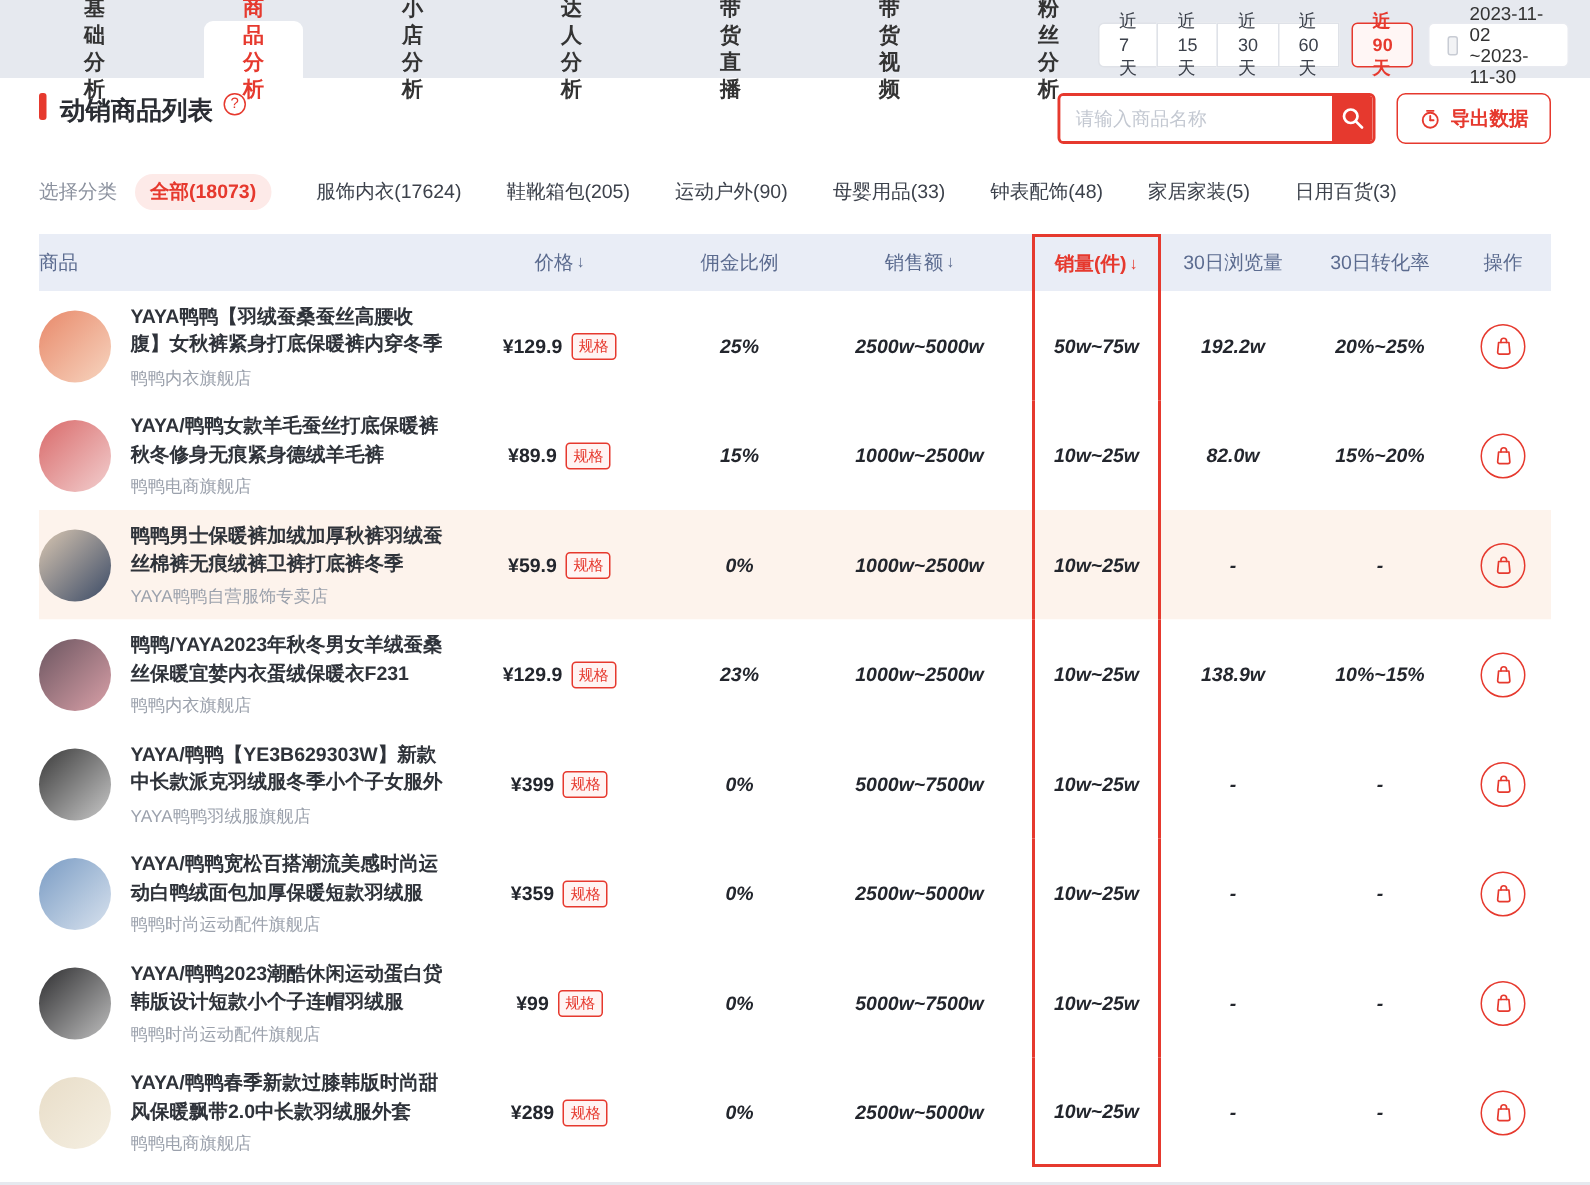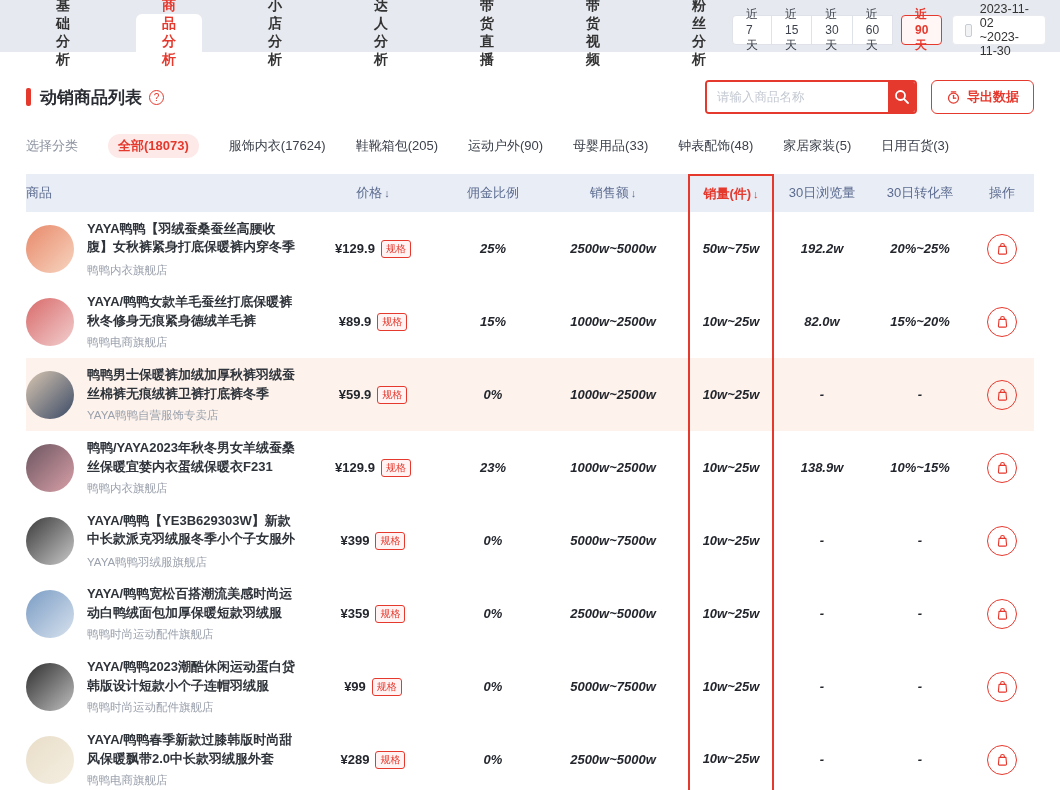--- a/index.html
+++ b/index.html
@@ -24,37 +24,37 @@
     font-size:12px;color:#3c414b;display:flex;align-items:center;cursor:pointer;}
   .date-btn:first-child{border-radius:4px 0 0 4px;margin-left:0;}
   .date-btn:last-child{border-radius:0 4px 4px 0;}
   .date-btn.active{border:1px solid var(--red);color:var(--red);background:#fff6f5;
     border-radius:4px;margin-left:8px;font-weight:600;}
   .date-range{height:30px;background:#fff;border:1px solid #e8eaf0;border-radius:4px;
     padding:0 12px;display:flex;align-items:center;gap:8px;font-size:12.5px;color:#333;cursor:pointer;}
   .cal-box{width:13px;height:13px;border:1px solid #c8ccd4;background:#f2f3f5;border-radius:2px;}
   
   .content{background:#fff;min-height:736px;padding:0 26px;}
-  .section-head{display:flex;align-items:center;padding-top:28px;}
+  .section-head{display:flex;align-items:flex-start;padding-top:10px;}
   .red-bar{width:5px;height:18px;background:var(--red);border-radius:2px;margin-right:9px;}
   .sec-title{font-size:17px;font-weight:700;color:#2a2d33;}
   .q-icon{width:15px;height:15px;border:1px solid var(--red);border-radius:50%;color:var(--red);
     font-size:10px;display:flex;align-items:center;justify-content:center;margin-left:7px;cursor:pointer;}
   .head-right{margin-left:auto;display:flex;align-items:center;gap:14px;}
   .searchbox{width:212px;height:34px;border:2px solid var(--red);border-radius:4px;
     display:flex;overflow:hidden;background:#fff;}
   .searchbox input{flex:1;border:none;outline:none;padding:0 10px;font-size:12.5px;color:#333;
     font-family:inherit;}
   .searchbox input::placeholder{color:#c3c8d1;}
   .search-btn{width:42px;background:var(--red);display:flex;align-items:center;justify-content:center;cursor:pointer;}
   .export-btn{height:34px;padding:0 14px;border:1.5px solid var(--red);border-radius:6px;
     background:#fff;color:var(--red);font-size:13px;font-weight:600;display:flex;align-items:center;
     gap:6px;cursor:pointer;}
   
-  .cats{margin-top:20px;display:flex;align-items:center;gap:30px;font-size:13px;flex-wrap:wrap;}
+  .cats{margin-top:20px;display:flex;align-items:center;gap:12px;font-size:13px;flex-wrap:wrap;}
   .cat-label{color:#8b919e;}
   .cat-item{color:#3c414b;cursor:pointer;}
   .cat-item.active{color:var(--red);background:#fdeae8;padding:3px 10px;border-radius:12px;font-weight:600;}
   
   .table{margin-top:16px;}
   .trow{display:flex;align-items:stretch;}
   .cell{display:flex;align-items:center;justify-content:center;}
   .col-product{flex:1;justify-content:flex-start;gap:13px;}
   .col-price{width:150px;}
   .col-commission{width:90px;}

